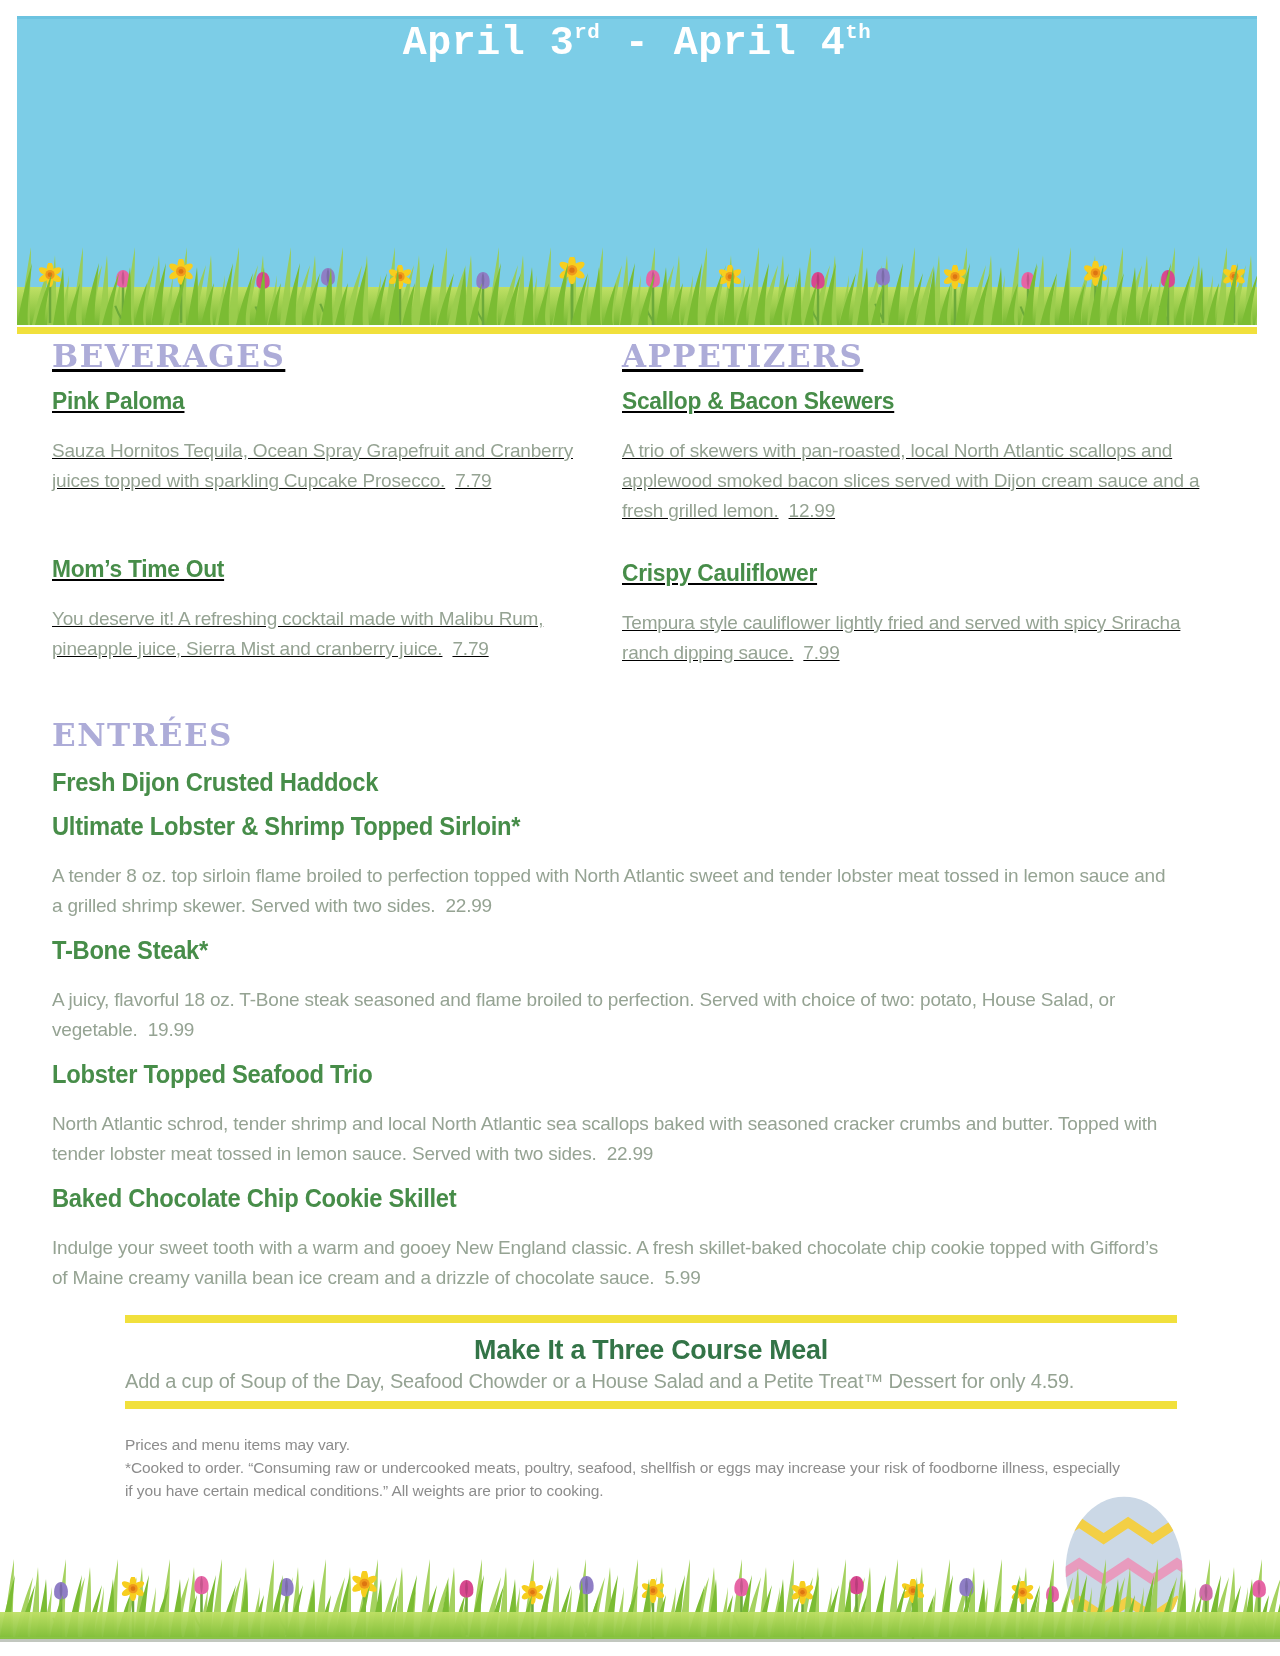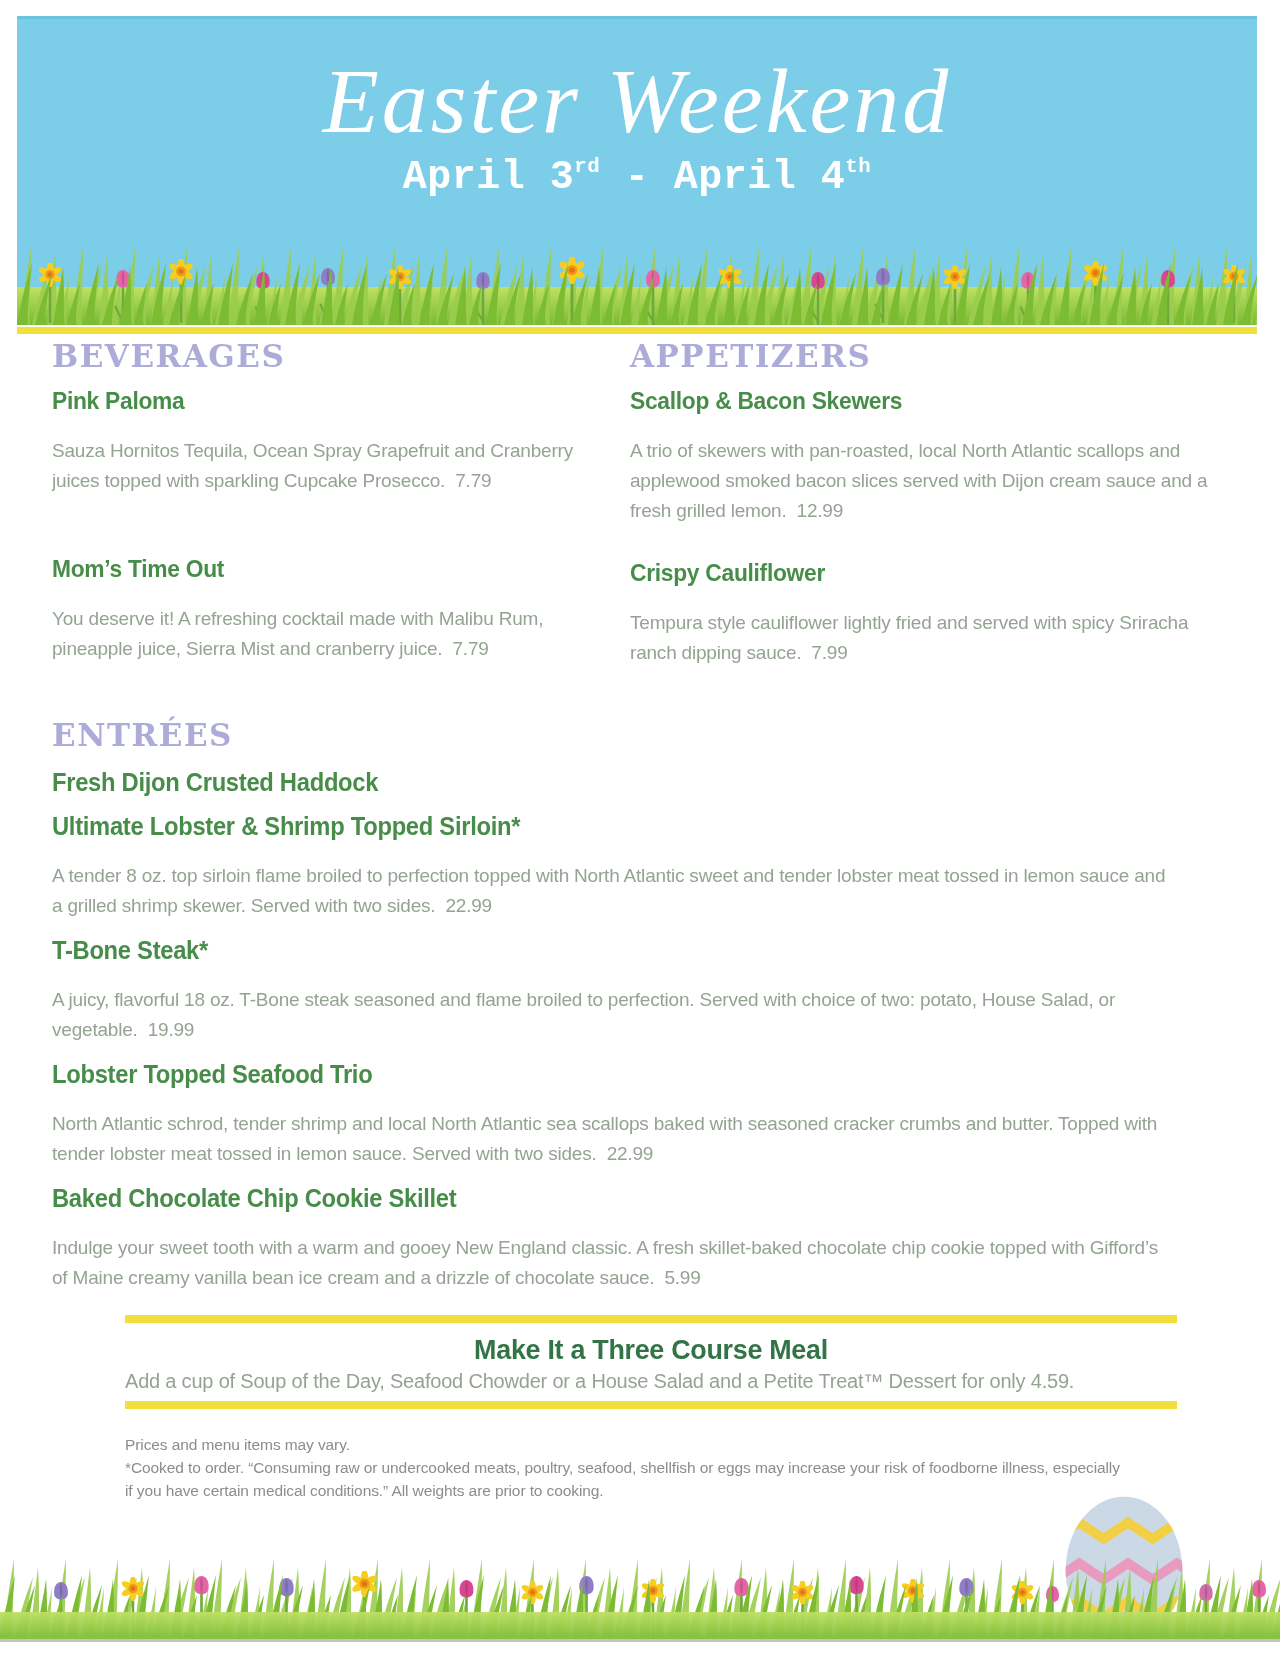--- a/index.html
+++ b/index.html
@@ -29,21 +29,21 @@
 
   .yellow-rule-top { height:7px; background:#F1E03C; margin:2px 23px 0 17px; }
 
   
   .content { padding:4px 68px 0 52px; }
 
   h2.section {
     font-family:"DejaVu Serif", serif; font-weight:700;
     font-size:31px; line-height:36px; letter-spacing:1.5px; color:#ADACD8;
   }
-  .two-col { display:flex; gap:38px; }
+  .two-col { display:flex; gap:30px;text-decoration:underline; }
   .col-left { width:540px; }
   .col-right { flex:1; }
 
   .item { margin-top:12px; }
   .col-left .item + .item { margin-top:58px; }
   .col-right .item + .item { margin-top:32px; }
 
   h3.item-name {
     font-size:24px; line-height:30px; font-weight:700; color:#478D49;
     letter-spacing:-0.3px; transform:scaleX(.95); transform-origin:left center;
@@ -85,21 +85,20 @@
 
   
   .grass-bottom { position:absolute; left:0; bottom:14px; width:100%; height:150px; display:block; }
 </style>
 </head>
 <body>
 
 <div class="page">
 
   <div class="header">
-    <div class="header-title">Easter Weekend</div>
     <div class="header-date"><span>April 3</span><sup>rd</sup><span> - April 4</span><sup>th</sup></div>
 
     <svg class="grass-top" viewBox="0 0 1240 100" preserveAspectRatio="none" aria-hidden="true">
       <defs>
         <linearGradient id="hg-base" x1="0" y1="0" x2="0" y2="1">
           <stop offset="0" stop-color="#BFE065"></stop>
             <stop offset="1" stop-color="#79BA34"></stop>
         </linearGradient>
         <pattern id="hg-b1" width="52" height="100" patternUnits="userSpaceOnUse">
           <g fill="#9BCD4D">

